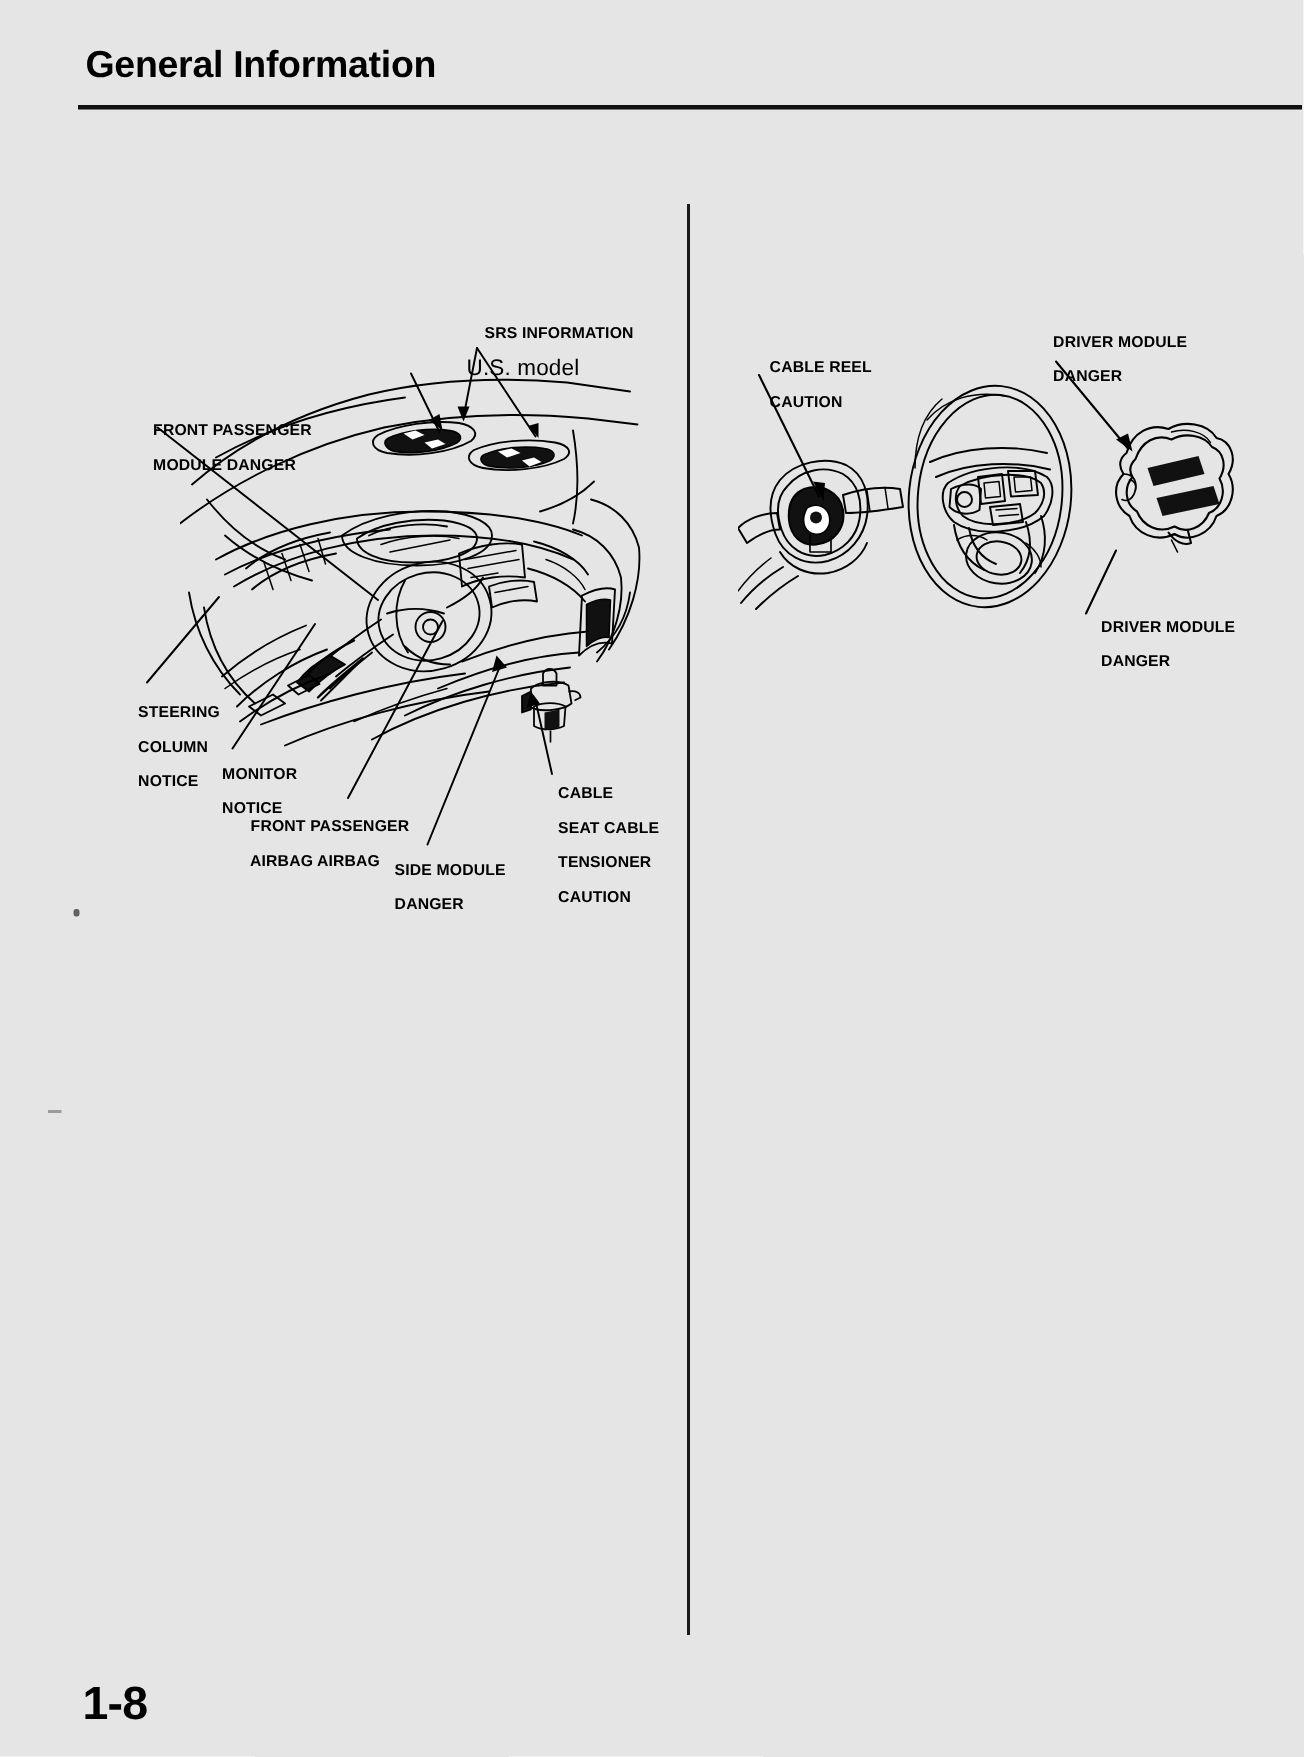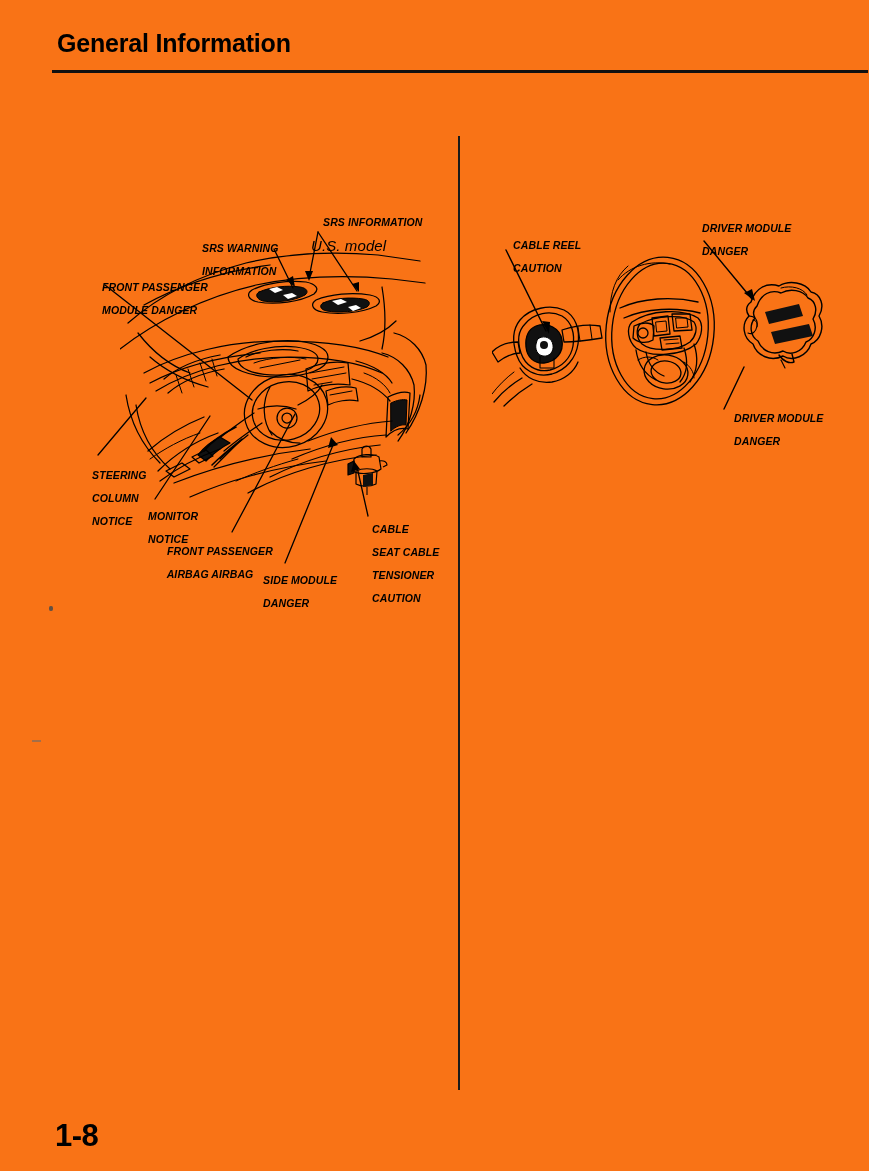--- a/index.html
+++ b/index.html
@@ -8,21 +8,21 @@
     background: #ffffff;
   }
   body {
     font-family: "Liberation Sans", sans-serif;
     -webkit-font-smoothing: antialiased;
   }
   #page {
     position: relative;
     width: 869px;
     height: 1171px;
-    background: #f97316;
+    background: #e5e5e5;
     overflow: hidden;
   }
 
   
   #page-title {
     position: absolute;
     left: 57px;
     top: 29px;
     font-size: 25px;
     font-weight: bold;
@@ -61,21 +61,20 @@
 
   
   .callout {
     position: absolute;
     font-size: 10.5px;
     font-weight: bold;
     line-height: 11.6px;
     letter-spacing: 0.1px;
     color: #000000;
     white-space: pre;
-    font-style: italic;
   }
   .callout .sub {
     display: block;
     font-weight: normal;
     font-size: 15px;
     line-height: 12.5px;
   }
 
   
   .figure {
@@ -260,24 +259,20 @@
 
     <path d="M288 321 L 277 272"></path>
     <path d="M274 266 l -3 11 l 9 -3 Z" fill="#000" stroke="none"></path>
   </svg>
 
   <div class="callout" style="left:311px; top:205px;">
     <span>SRS INFORMATION</span>
     <span class="sub">U.S. model</span>
   </div>
 
-  <div class="callout" style="left:190px; top:231px;">
-    <span>SRS WARNING</span><br>
-    <span>INFORMATION</span>
-  </div>
 
   <div class="callout" style="left:90px; top:270px;">
     <span>FRONT PASSENGER</span><br>
     <span>MODULE DANGER</span>
   </div>
 
   <div class="callout" style="left:80px; top:458px;">
     <span>STEERING</span><br>
     <span>COLUMN</span><br>
     <span>NOTICE</span>

